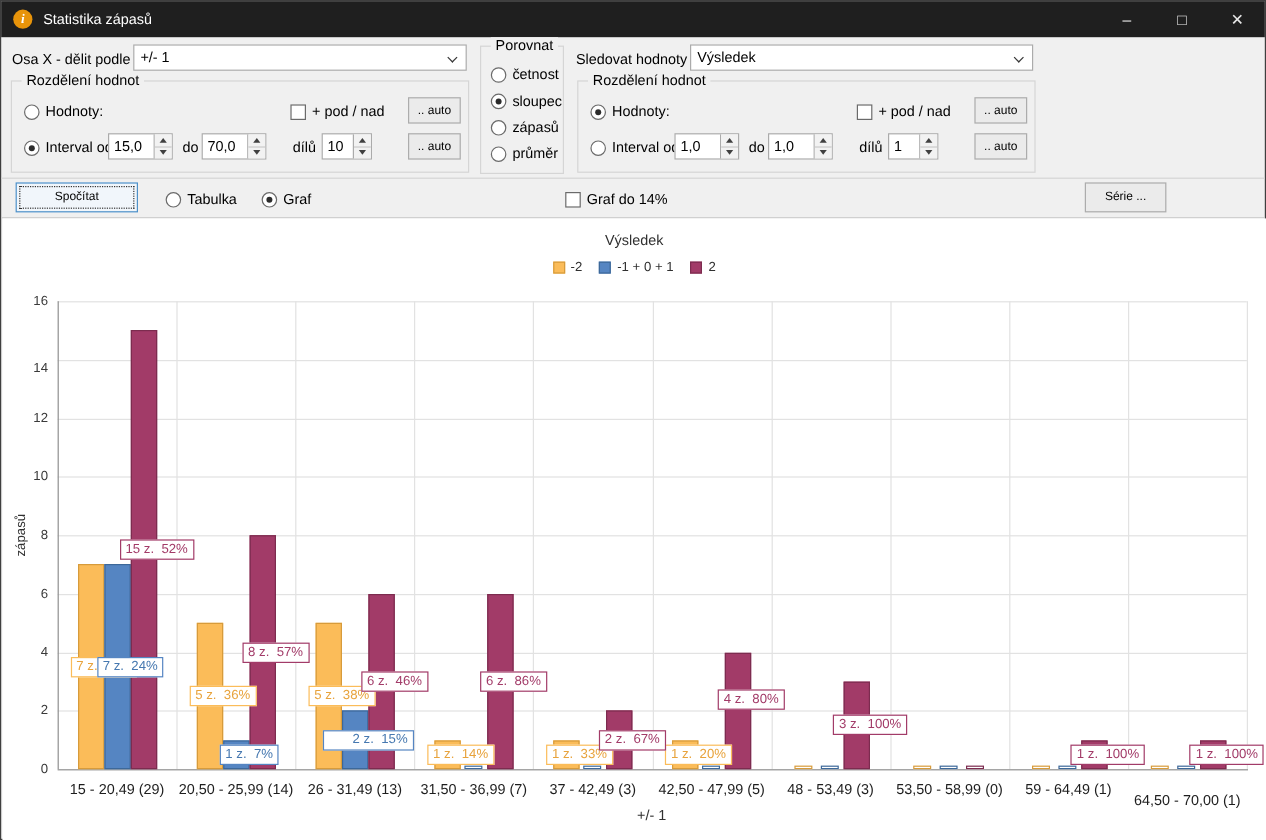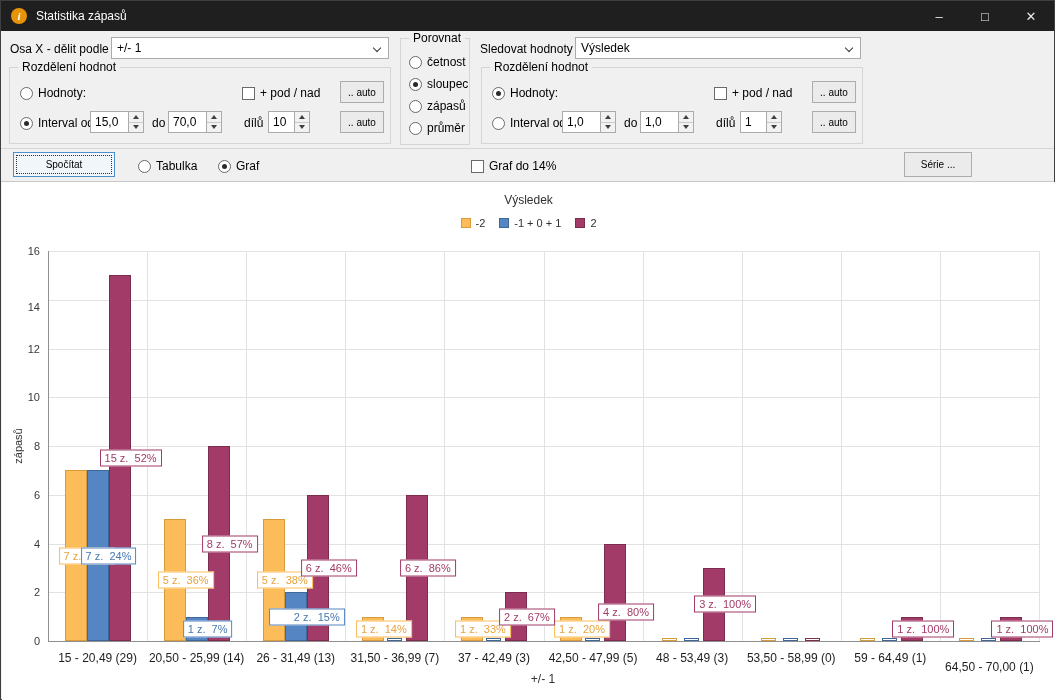--- a/index.html
+++ b/index.html
@@ -301,19 +301,19 @@
       <div class="bar-label" style="left: 480.95px; top: 446.812px; border-color: rgb(251, 188, 89); color: rgb(232, 163, 60);">1 z.  33%</div>
       <div class="bar-label" style="left: 580.05px; top: 446.812px; border-color: rgb(251, 188, 89); color: rgb(232, 163, 60);">1 z.  20%</div>
       <div class="bar-label" style="left: 106.55px; top: 373.688px; border-color: rgb(85, 133, 194); color: rgb(70, 120, 176);">7 z.  24%</div>
       <div class="bar-label" style="left: 205.65px; top: 446.812px; border-color: rgb(85, 133, 194); color: rgb(70, 120, 176);">1 z.  7%</div>
       <div class="bar-label" style="left: 304.75px; top: 434.625px; border-color: rgb(85, 133, 194); color: rgb(70, 120, 176); padding-left: 24px;">2 z.  15%</div>
       <div class="bar-label" style="left: 128.55px; top: 276.188px; border-color: rgb(162, 59, 104); color: rgb(162, 59, 104);">15 z.  52%</div>
       <div class="bar-label" style="left: 227.65px; top: 361.5px; border-color: rgb(162, 59, 104); color: rgb(162, 59, 104);">8 z.  57%</div>
       <div class="bar-label" style="left: 326.75px; top: 385.875px; border-color: rgb(162, 59, 104); color: rgb(162, 59, 104);">6 z.  46%</div>
       <div class="bar-label" style="left: 425.85px; top: 385.875px; border-color: rgb(162, 59, 104); color: rgb(162, 59, 104);">6 z.  86%</div>
       <div class="bar-label" style="left: 524.95px; top: 434.625px; border-color: rgb(162, 59, 104); color: rgb(162, 59, 104);">2 z.  67%</div>
-      <div class="bar-label" style="left: 624.05px; top: 430px; border-color: rgb(162, 59, 104); color: rgb(162, 59, 104);">4 z.  80%</div>
+      <div class="bar-label" style="left: 624.05px; top: 401px; border-color: rgb(162, 59, 104); color: rgb(162, 59, 104);">4 z.  80%</div>
       <div class="bar-label" style="left: 723.15px; top: 422.438px; border-color: rgb(162, 59, 104); color: rgb(162, 59, 104);">3 z.  100%</div>
       <div class="bar-label" style="left: 921.35px; top: 446.812px; border-color: rgb(162, 59, 104); color: rgb(162, 59, 104);">1 z.  100%</div>
       <div class="bar-label" style="left: 1020.45px; top: 446.812px; border-color: rgb(162, 59, 104); color: rgb(162, 59, 104);">1 z.  100%</div>
     </div>
 
 </div>
 
 </body></html>

